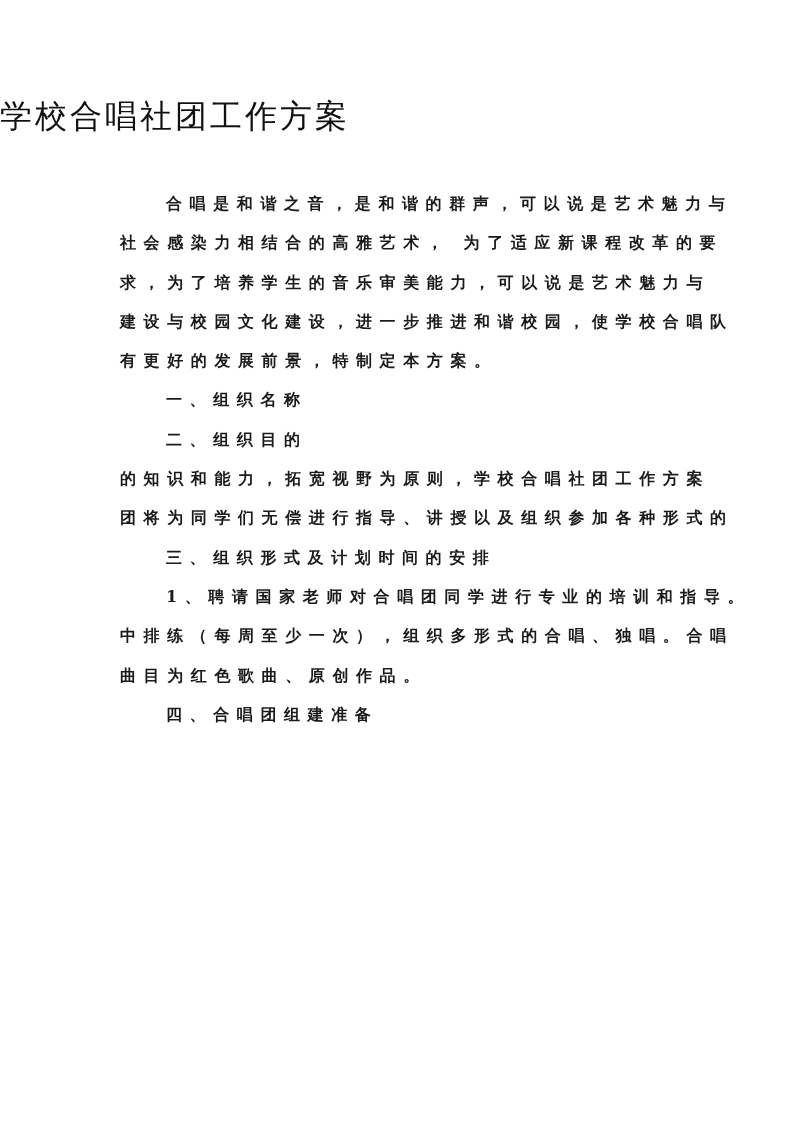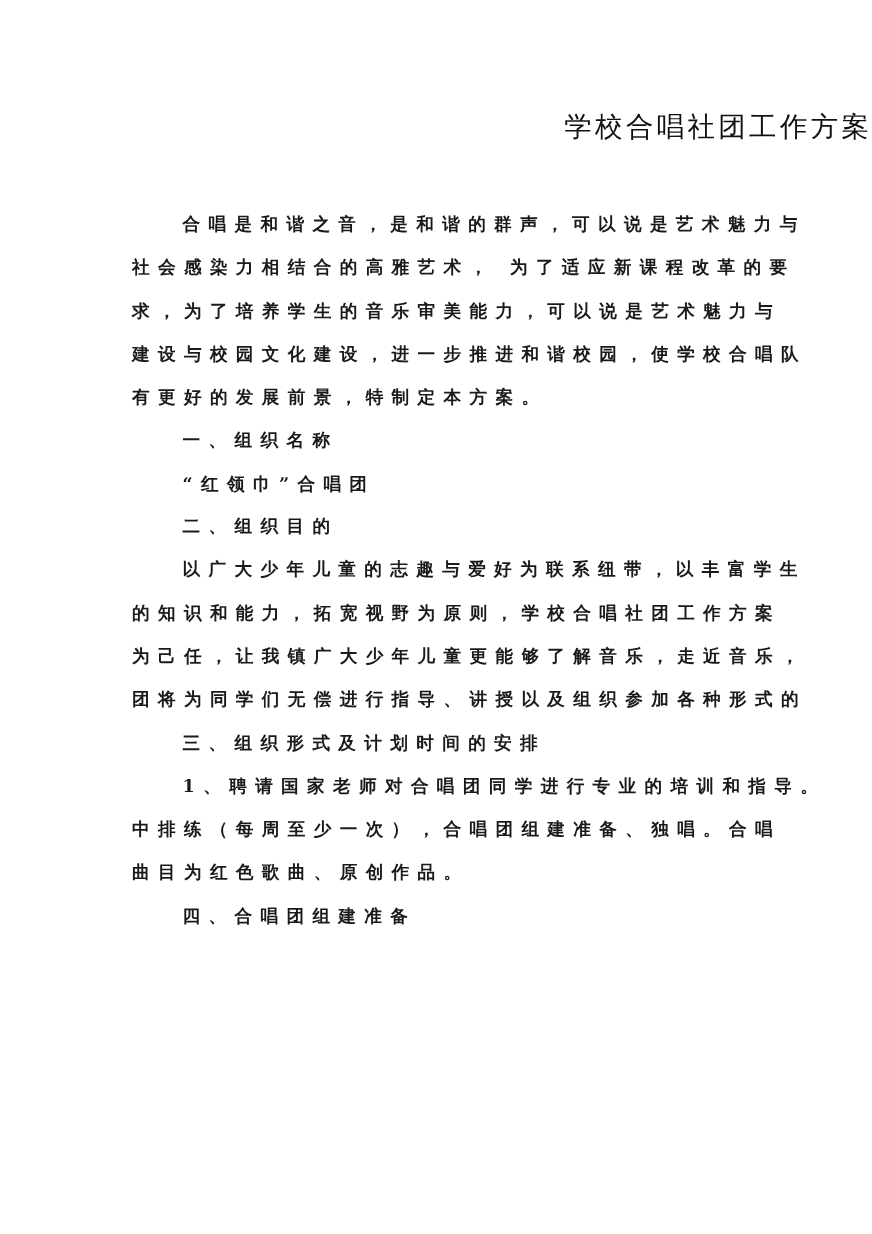--- a/index.html
+++ b/index.html
@@ -1,47 +1,44 @@
 <!DOCTYPE html>
 <html><head>
 <meta charset="utf-8">
 <style>
   html, body { margin: 0; padding: 0; background: #ffffff; }
   body { width: 793px; height: 1122px; position: relative; overflow: hidden;
          font-family: "DejaVu Serif", "Liberation Serif", serif; color: #1a1a1a; }
   .page { position: absolute; left: 0; top: 0; width: 793px; height: 1122px; background: #fff; }
-  .title { position: absolute; top: 100px; left: 0; width: 793px; text-align: right;
-           font-size: 25px; letter-spacing: 3px; line-height: 32px; color: #111; }
+  .title { position: absolute; top: 100px; left: 0; width: 793px; text-align: left;
+           font-size: 32px; letter-spacing: 3px; line-height: 32px; color: #111; }
   .body { position: absolute; top: 184px; left: 120px; width: 560px; }
   .line { height: 39.3px; line-height: 39.3px; font-size: 16px; letter-spacing: 7.6px;
           white-space: nowrap; color: #1a1a1a; font-weight: bold; }
   .indent { padding-left: 46px; }
 </style>
 </head>
 <body>
 
 <div class="page">
   <div class="title">学校合唱社团工作方案</div>
 
   <div class="body">
     <div class="line indent">合唱是和谐之音，是和谐的群声，可以说是艺术魅力与</div>
     <div class="line">社会感染力相结合的高雅艺术， 为了适应新课程改革的要</div>
     <div class="line">求，为了培养学生的音乐审美能力，可以说是艺术魅力与</div>
     <div class="line">建设与校园文化建设，进一步推进和谐校园，使学校合唱队</div>
     <div class="line">有更好的发展前景，特制定本方案。</div>
 
     <div class="line indent">一、组织名称</div>
-    <div class="line indent">“红领巾”合唱团</div>
 
     <div class="line indent">二、组织目的</div>
-    <div class="line indent">以广大少年儿童的志趣与爱好为联系纽带，以丰富学生</div>
     <div class="line">的知识和能力，拓宽视野为原则，学校合唱社团工作方案</div>
-    <div class="line">为己任，让我镇广大少年儿童更能够了解音乐，走近音乐，</div>
     <div class="line">团将为同学们无偿进行指导、讲授以及组织参加各种形式的</div>
 
     <div class="line indent">三、组织形式及计划时间的安排</div>
     <div class="line indent">1、聘请国家老师对合唱团同学进行专业的培训和指导。</div>
-    <div class="line">中排练（每周至少一次），合唱团组建准备、独唱。合唱</div>
+    <div class="line">中排练（每周至少一次），组织多形式的合唱、独唱。合唱</div>
     <div class="line">曲目为红色歌曲、原创作品。</div>
 
     <div class="line indent">四、合唱团组建准备</div>
   </div>
 </div>
 
 </body></html>

